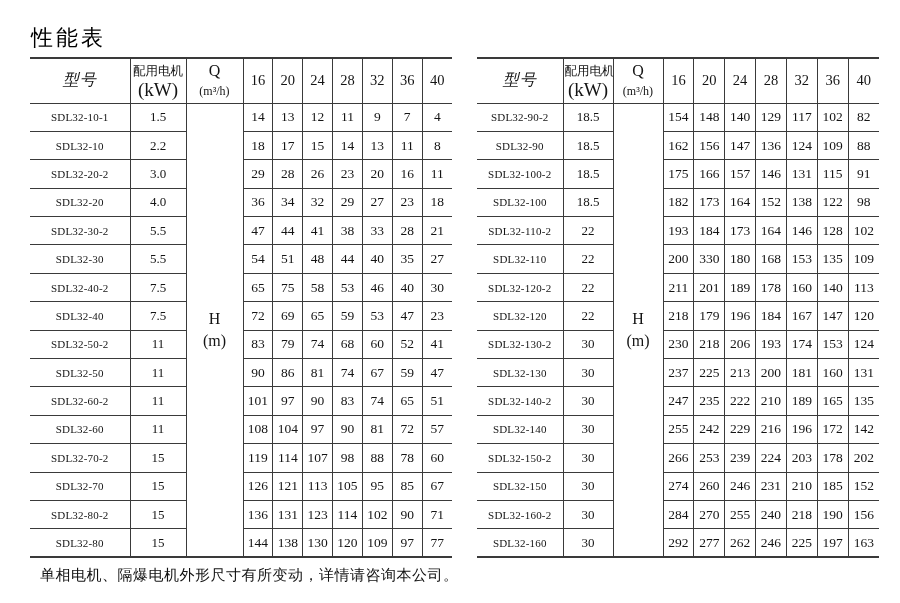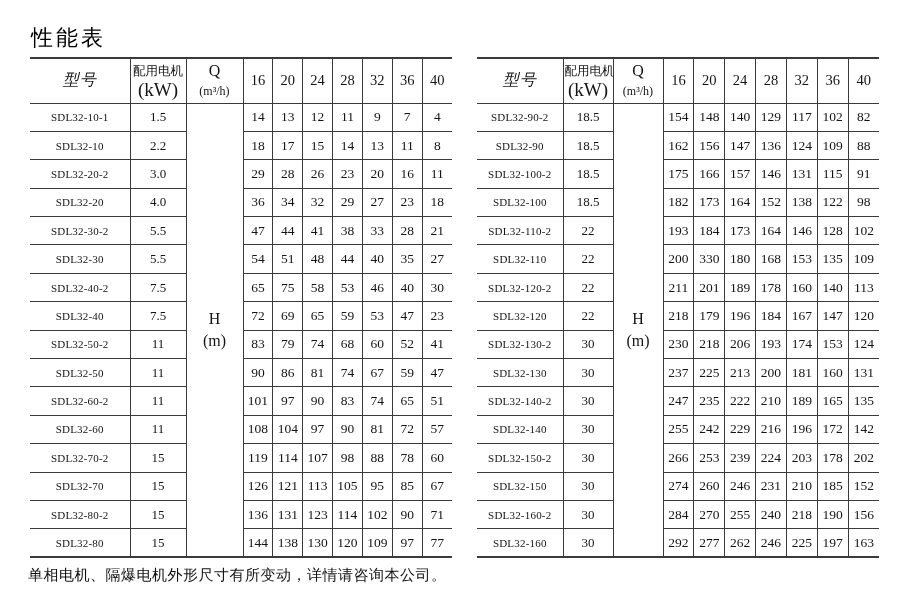--- a/index.html
+++ b/index.html
@@ -61,21 +61,21 @@
   th.h-q .q{ font-size:16px; }
   th.h-q .unit{ font-size:12px; }
   th.h-flow{ font-size:14.5px; font-weight:normal; }
 
   td.model{ font-size:11px; letter-spacing:0.2px; }
   td.kw{ font-size:13px; }
   td.val{ font-size:13.5px; }
   td.hm{ font-size:16px; line-height:1.35; vertical-align:middle; }
 
   .footer-note{
-    position:absolute; left:28px; top:566px;
+    position:absolute; left:40px; top:566px;
     margin:0;
     font-size:15px;
     letter-spacing:0.5px;
     color:#111;
   }
 </style>
 </head>
 <body>
 
 <h1 class="page-title">性能表</h1>

